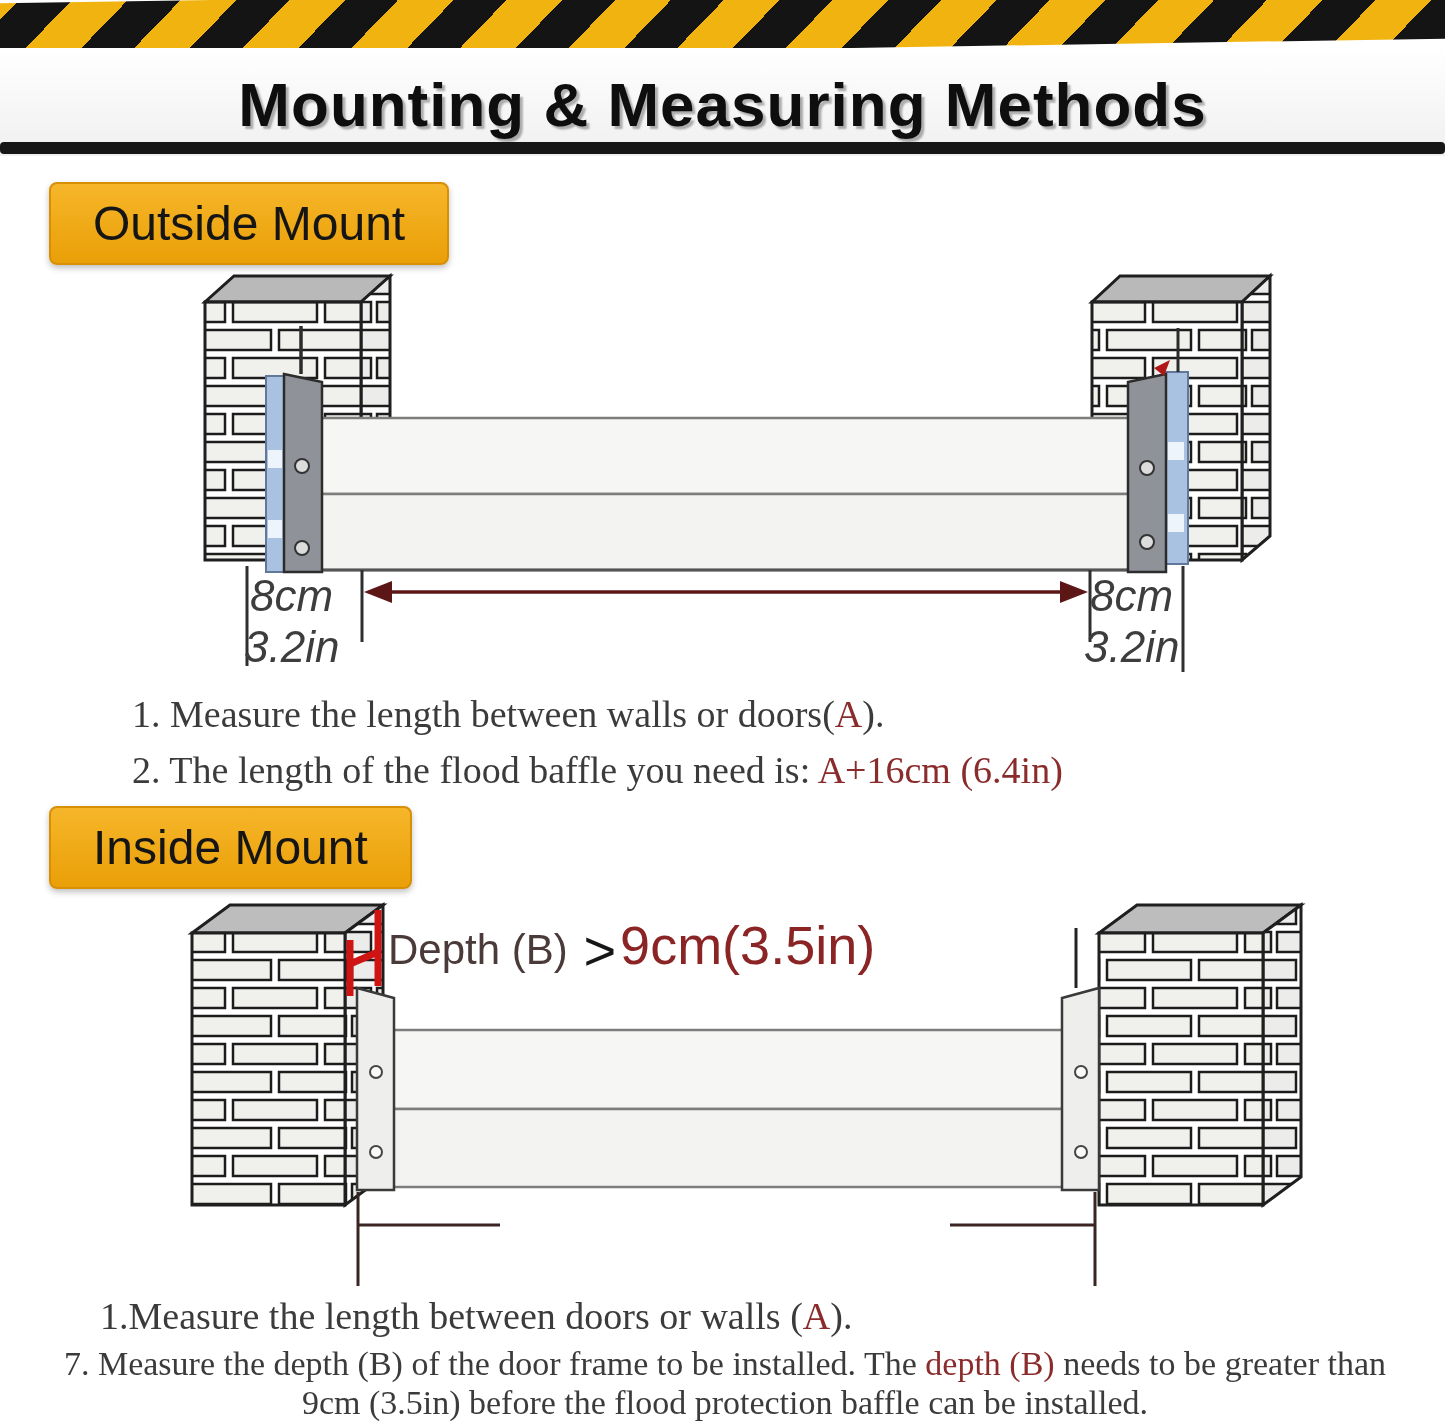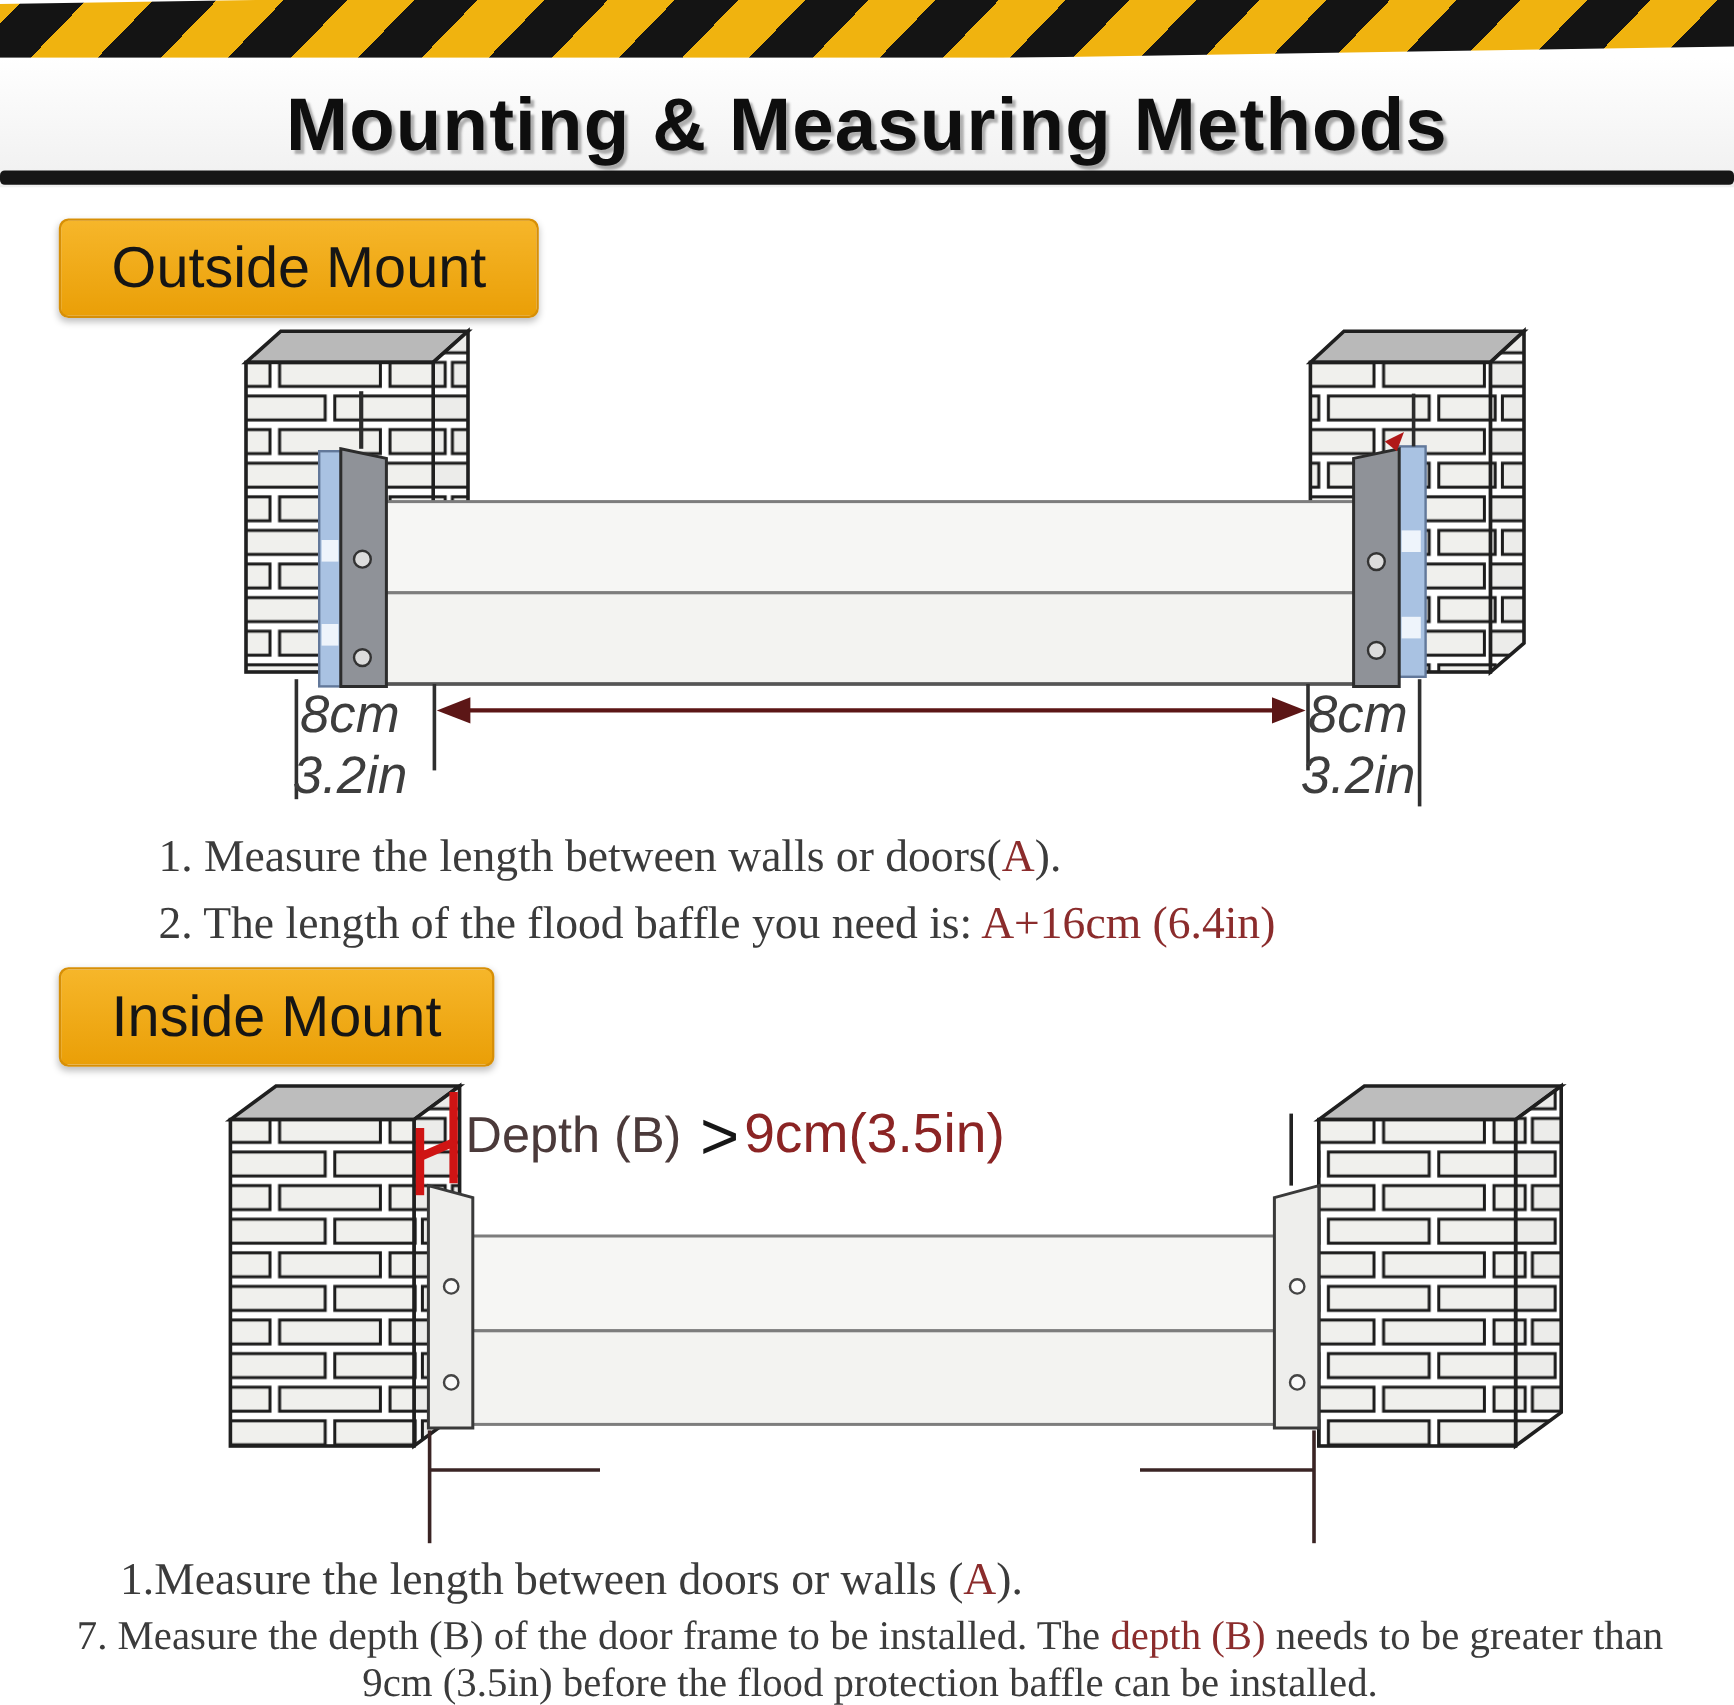--- a/index.html
+++ b/index.html
@@ -30,21 +30,21 @@
   .lbl{position:absolute;white-space:nowrap;}
   .dim{font-size:44px;color:#3d3d3d;text-align:left;font-style:italic;}
   .lbl-left-cm{left:250px;top:571px;width:114px;}
   .lbl-left-in{left:244px;top:622px;width:124px;}
   .lbl-right-cm{left:1090px;top:571px;width:94px;}
   .lbl-right-in{left:1084px;top:622px;width:104px;}
   .lbl-span{left:385px;top:600px;width:680px;text-align:center;font-size:42px;color:#3a3a3a;}
   .lbl-span .reda{font-size:48px;font-weight:bold;color:#d42020;}
   .lbl-depth{left:388px;top:914px;font-size:42px;color:#4b3a3a;}
   .lbl-depth .gt{font-size:56px;color:#161616;vertical-align:-6px;padding:0 4px;}
-  .lbl-depth .em{font-size:46px;color:#8b2424;}
+  .lbl-depth .em{font-size:54px;color:#8b2424;}
   .lbl-length{left:470px;top:1198px;width:500px;text-align:center;font-size:42px;color:#333333;}
   .lbl-length .em{color:#7a2424;}
   
   .steps{position:absolute;font-size:38px;color:#3b3b3b;font-family:Liberation Serif, serif;}
   .steps .em{color:#8b2c2c;}
   .steps1{left:132px;top:692px;width:1240px;}
   .steps1 .step + .step{margin-top:12px;}
   .steps2-1{left:100px;top:1294px;width:1320px;}
   .steps2-2{left:45px;top:1344px;width:1360px;text-align:center;font-size:34px;line-height:1.16;}
 </style>

